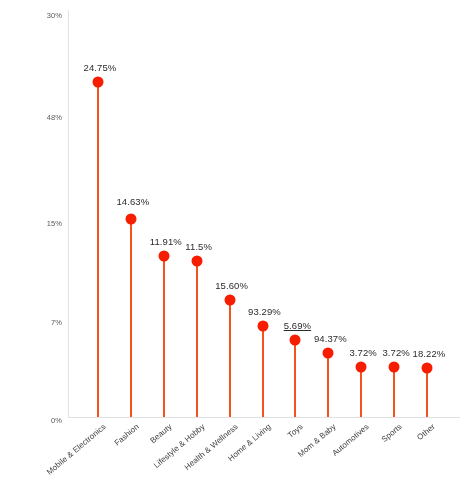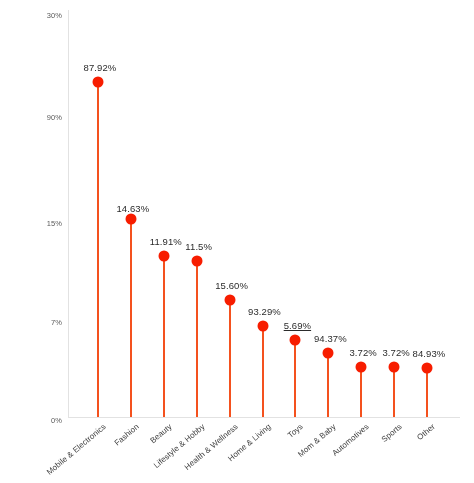--- a/index.html
+++ b/index.html
@@ -97,33 +97,33 @@
 </head>
 <body>
 
 <div id="chart-root">
 
   <div class="y-axis-line"></div>
   <div class="x-axis-line"></div>
 
   <div class="y-ticks-col">
       <div class="y-tick" style="top: 11px;">30%</div>
-      <div class="y-tick" style="top: 113px;">90%</div>
+      <div class="y-tick" style="top: 113px;">48%</div>
       <div class="y-tick" style="top: 219px; text-align: right;">15%</div>
       <div class="y-tick" style="top: 318px;">7%</div>
       <div class="y-tick" style="top: 416px;">0%</div>
     </div>
 
   <div id="series-layer">
       <div class="stem" style="left: 98px; top: 81.885px; height: 335.115px;"></div>
       <div class="marker" style="left: 98px; top: 81.885px;"></div>
-      <div class="value-label" style="left: 100px; top: 72.885px;">87.92%</div>
+      <div class="value-label" style="left: 100px; top: 72.885px;">24.75%</div>
       <div class="stem" style="left: 130.9px; top: 218.91px; height: 198.09px;"></div>
       <div class="marker" style="left: 130.9px; top: 218.91px;"></div>
-      <div class="value-label" style="left: 132.9px; top: 214px; text-align: center;">14.63%</div>
+      <div class="value-label" style="left: 132.9px; top: 207px; text-align: center;">14.63%</div>
       <div class="stem" style="left: 163.8px; top: 255.739px; height: 161.261px;"></div>
       <div class="marker" style="left: 163.8px; top: 255.739px;"></div>
       <div class="value-label" style="left: 165.8px; top: 246.739px;">11.91%</div>
       <div class="stem" style="left: 196.7px; top: 261.29px; height: 155.71px;"></div>
       <div class="marker" style="left: 196.7px; top: 261.29px;"></div>
       <div class="value-label" style="left: 198.7px; top: 252.29px;">11.5%</div>
       <div class="stem" style="left: 229.6px; top: 300.285px; height: 116.715px;"></div>
       <div class="marker" style="left: 229.6px; top: 300.285px;"></div>
       <div class="value-label" style="left: 231.6px; top: 291.285px;">15.60%</div>
       <div class="stem" style="left: 262.5px; top: 325.605px; height: 91.395px;"></div>
@@ -136,21 +136,21 @@
       <div class="marker" style="left: 328.3px; top: 352.685px;"></div>
       <div class="value-label" style="left: 330.3px; top: 343.685px;">94.37%</div>
       <div class="stem" style="left: 361.2px; top: 366.631px; height: 50.3688px;"></div>
       <div class="marker" style="left: 361.2px; top: 366.631px;"></div>
       <div class="value-label" style="left: 363.2px; top: 357.631px;">3.72%</div>
       <div class="stem" style="left: 394.1px; top: 366.631px; height: 50.3688px;"></div>
       <div class="marker" style="left: 394.1px; top: 366.631px;"></div>
       <div class="value-label" style="left: 396.1px; top: 357.631px;">3.72%</div>
       <div class="stem" style="left: 427px; top: 367.714px; height: 49.2856px;"></div>
       <div class="marker" style="left: 427px; top: 367.714px;"></div>
-      <div class="value-label" style="left: 429px; top: 358.714px;">84.93%</div>
+      <div class="value-label" style="left: 429px; top: 358.714px;">18.22%</div>
     </div>
   <div id="cat-layer">
       <div class="cat-label" style="left: 102px;">Mobile &amp; Electronics</div>
       <div class="cat-label" style="left: 134.9px;">Fashion</div>
       <div class="cat-label" style="left: 167.8px;">Beauty</div>
       <div class="cat-label" style="left: 200.7px;">Lifestyle &amp; Hobby</div>
       <div class="cat-label" style="left: 233.6px;">Health &amp; Wellness</div>
       <div class="cat-label" style="left: 266.5px;">Home &amp; Living</div>
       <div class="cat-label" style="left: 299.4px;">Toys</div>
       <div class="cat-label" style="left: 332.3px;">Mom &amp; Baby</div>

